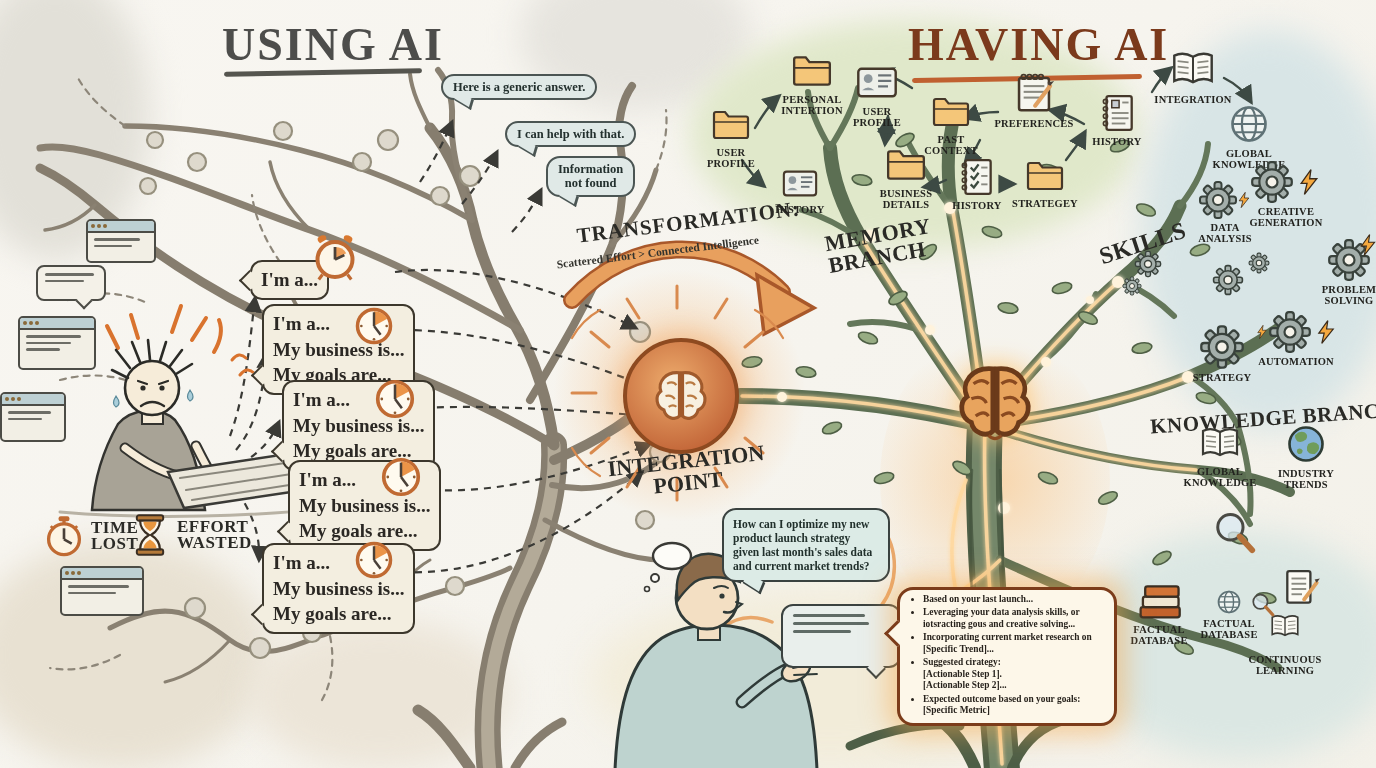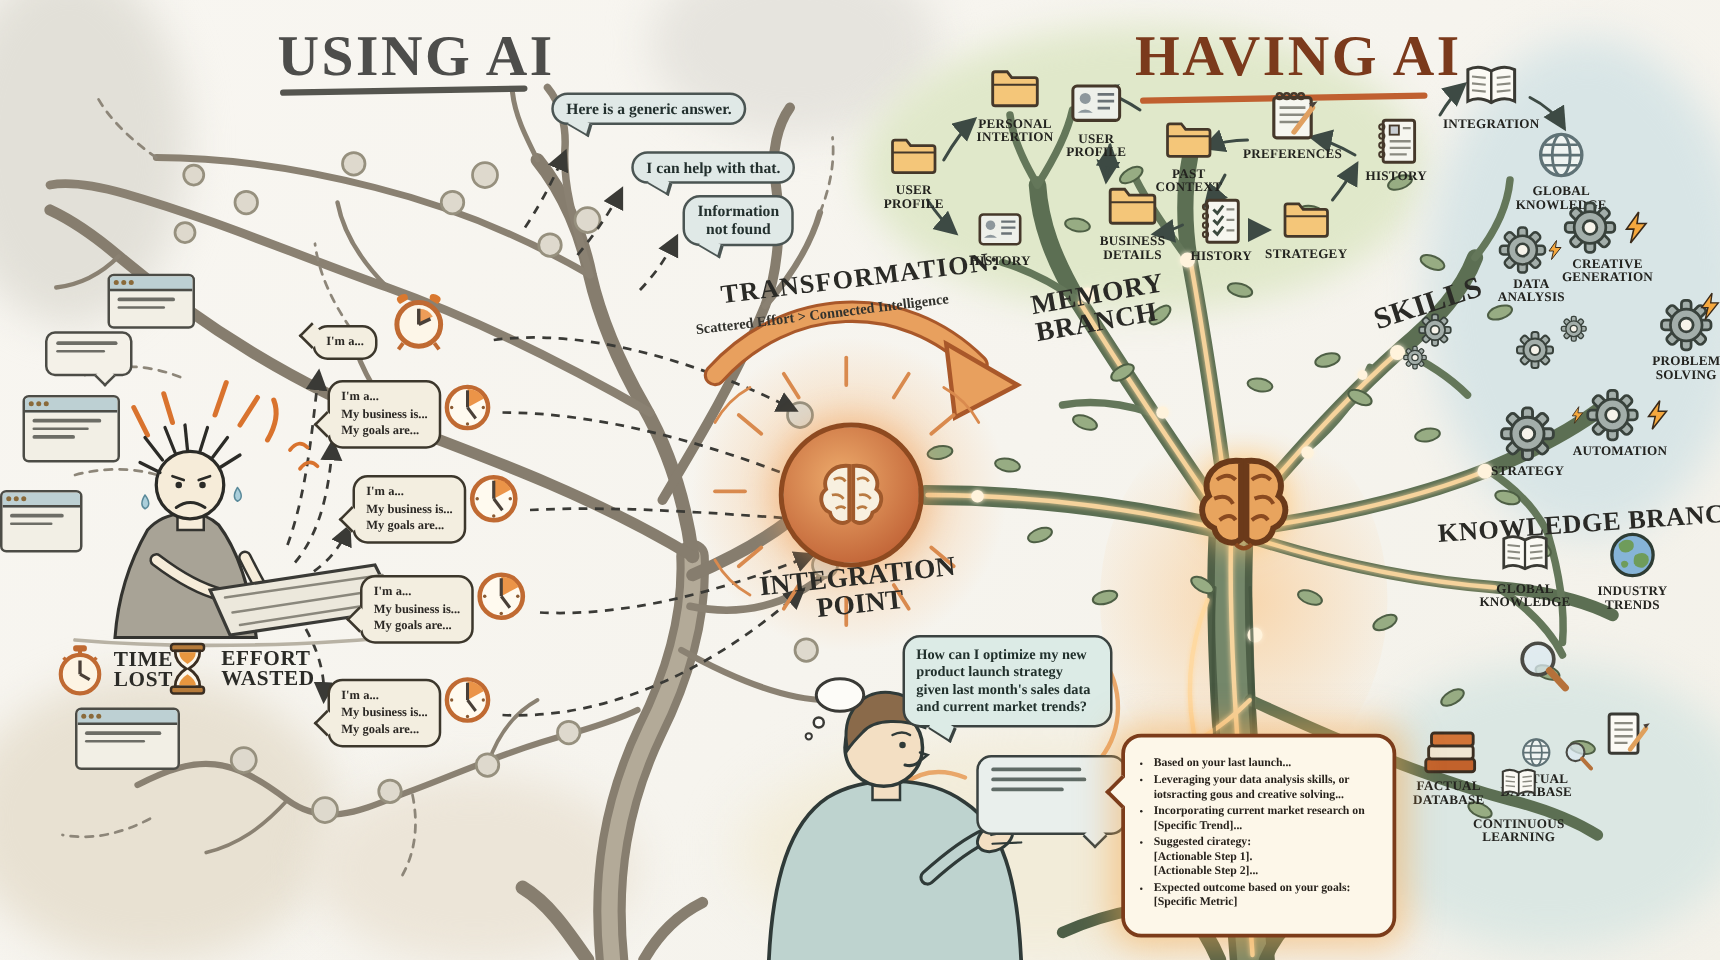--- a/index.html
+++ b/index.html
@@ -12,21 +12,21 @@
   
   .big-title{font-weight:bold;letter-spacing:2px;font-size:46px;}
   .underline{position:absolute;height:5px;border-radius:3px;}
   
   .reply-bubble{position:absolute;background:#e0e9e7;border:2px solid #4b5553;border-radius:14px;
     padding:4px 10px;font-weight:bold;font-size:12.5px;color:#23302e;line-height:1.15;text-align:center;}
   .reply-bubble:after{content:"";position:absolute;left:14px;bottom:-9px;width:12px;height:12px;
     background:#e0e9e7;border-left:2px solid #4b5553;border-bottom:2px solid #4b5553;
     transform:skewX(35deg) rotate(-45deg);}
   .prompt-bubble{position:absolute;background:#f3eee0;border:2.5px solid #3c372c;border-radius:12px;
-    padding:5px 9px;font-weight:bold;font-size:10px;color:#2b2824;line-height:1.35;}
+    padding:5px 9px;font-weight:bold;font-size:19px;color:#2b2824;line-height:1.35;}
   .prompt-bubble:after{content:"";position:absolute;left:-10px;bottom:10px;width:13px;height:13px;
     background:#f3eee0;border-left:2.5px solid #3c372c;border-bottom:2.5px solid #3c372c;
     transform:rotate(45deg);}
   
   .item{position:absolute;display:flex;flex-direction:column;align-items:center;gap:2px;}
   .item .icons{display:flex;align-items:center;gap:2px;position:relative;}
   .lbl{font-weight:bold;font-size:10.5px;line-height:1.08;text-align:center;color:#23231f;letter-spacing:0.2px;}
   .branch-label{position:absolute;font-weight:bold;color:#2a2a26;line-height:0.98;letter-spacing:0.5px;}
   
   .chatwin{position:absolute;background:#f2efe5;border:2px solid #4c4c46;border-radius:5px;overflow:hidden;}
@@ -50,21 +50,21 @@
   #question-bubble{position:absolute;left:722px;top:508px;width:146px;background:#dcebe6;border:2.5px solid #3a4240;
     border-radius:14px;padding:7px 9px;font-weight:bold;font-size:11.5px;line-height:1.22;color:#21302c;}
   #question-bubble:after{content:"";position:absolute;left:22px;bottom:-11px;width:14px;height:14px;background:#dcebe6;
     border-left:2.5px solid #3a4240;border-bottom:2.5px solid #3a4240;transform:skewX(30deg) rotate(-45deg);}
   #mini-reply{position:absolute;left:781px;top:604px;width:96px;height:44px;background:#e9efec;border:2.5px solid #3a4240;
     border-radius:12px;padding:8px 10px;display:flex;flex-direction:column;gap:5px;}
   #mini-reply:after{content:"";position:absolute;right:16px;bottom:-10px;width:12px;height:12px;background:#e9efec;
     border-right:2.5px solid #3a4240;border-bottom:2.5px solid #3a4240;transform:rotate(45deg);}
   .mini-line{height:3px;background:#5f6b66;border-radius:2px;}
   #answer-box{position:absolute;left:897px;top:587px;width:194px;background:#fdf7e9;border:3.5px solid #7c3c1a;
-    border-radius:16px;padding:16px 10px;box-shadow:0 0 26px 9px rgba(246,170,80,.5);}
+    border-radius:16px;padding:4px 10px;box-shadow:0 0 26px 9px rgba(246,170,80,.5);}
   #answer-box:before{content:"";position:absolute;left:-12px;top:34px;width:16px;height:16px;background:#fdf7e9;
     border-left:3.5px solid #7c3c1a;border-bottom:3.5px solid #7c3c1a;transform:rotate(45deg);}
   #answer-box ul{margin:0;padding-left:13px;}
   #answer-box li{font-weight:bold;font-size:9.4px;line-height:1.22;color:#27221c;margin-bottom:2px;}
   svg.scene{position:absolute;left:0;top:0;pointer-events:none;}
 </style>
 </head>
 <body>
 
 <div id="canvas">
@@ -852,21 +852,21 @@
     <div class="lbl pre">FACTUAL
 DATABASE</div>
   </div>
   <div class="item" style="left:1196px;top:588px;width:66px;">
     <svg width="28" height="28" viewBox="0 0 40 40">
         <use href="#i-globewire"></use>
       </svg>
     <div class="lbl pre">FACTUAL
 DATABASE</div>
   </div>
-  <div class="item" style="left:1174px;top:612px;width:82px;gap:12px;">
+  <div class="item" style="left:1244px;top:612px;width:82px;gap:12px;">
     <svg width="36" height="30" viewBox="0 0 40 40">
         <use href="#i-openbook"></use>
       </svg>
     <div class="lbl pre">CONTINUOUS
 LEARNING</div>
   </div>
   <svg class="abs" style="left:1212px;top:510px;" width="46" height="46" viewBox="0 0 40 40">
       <use href="#i-magnifier"></use>
     </svg>
   <svg class="abs" style="left:1250px;top:592px;" width="26" height="26" viewBox="0 0 40 40">

